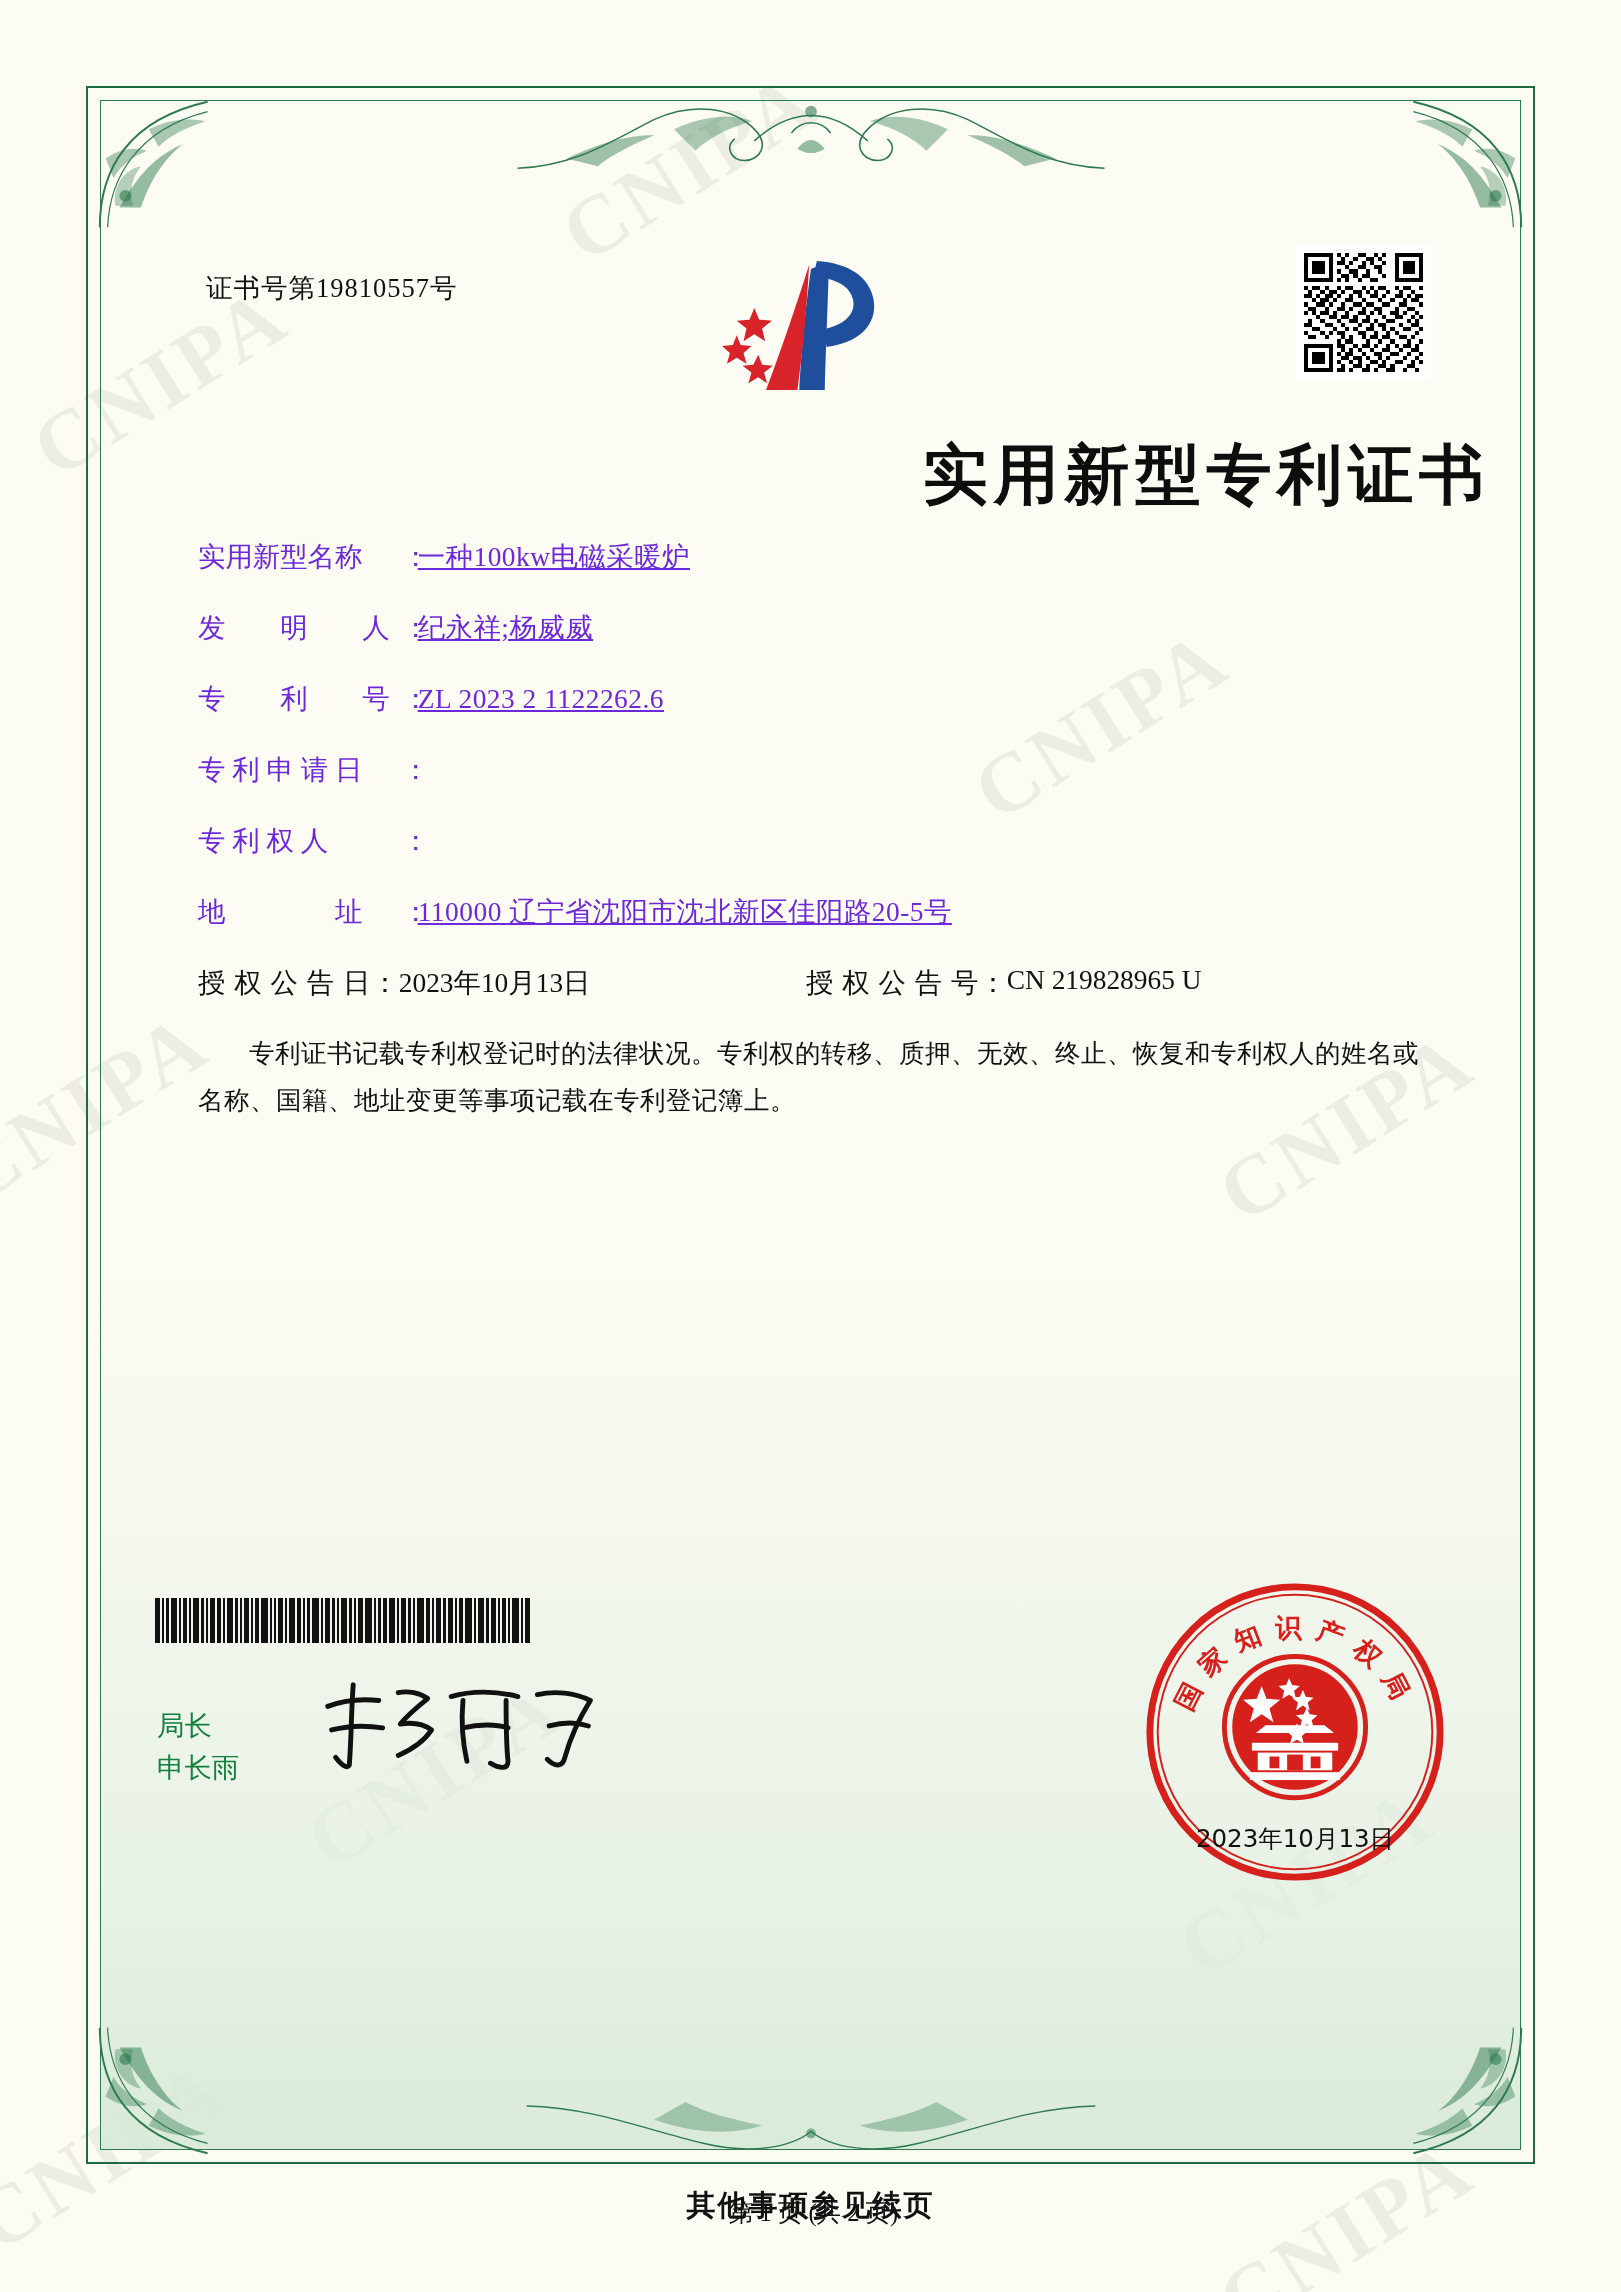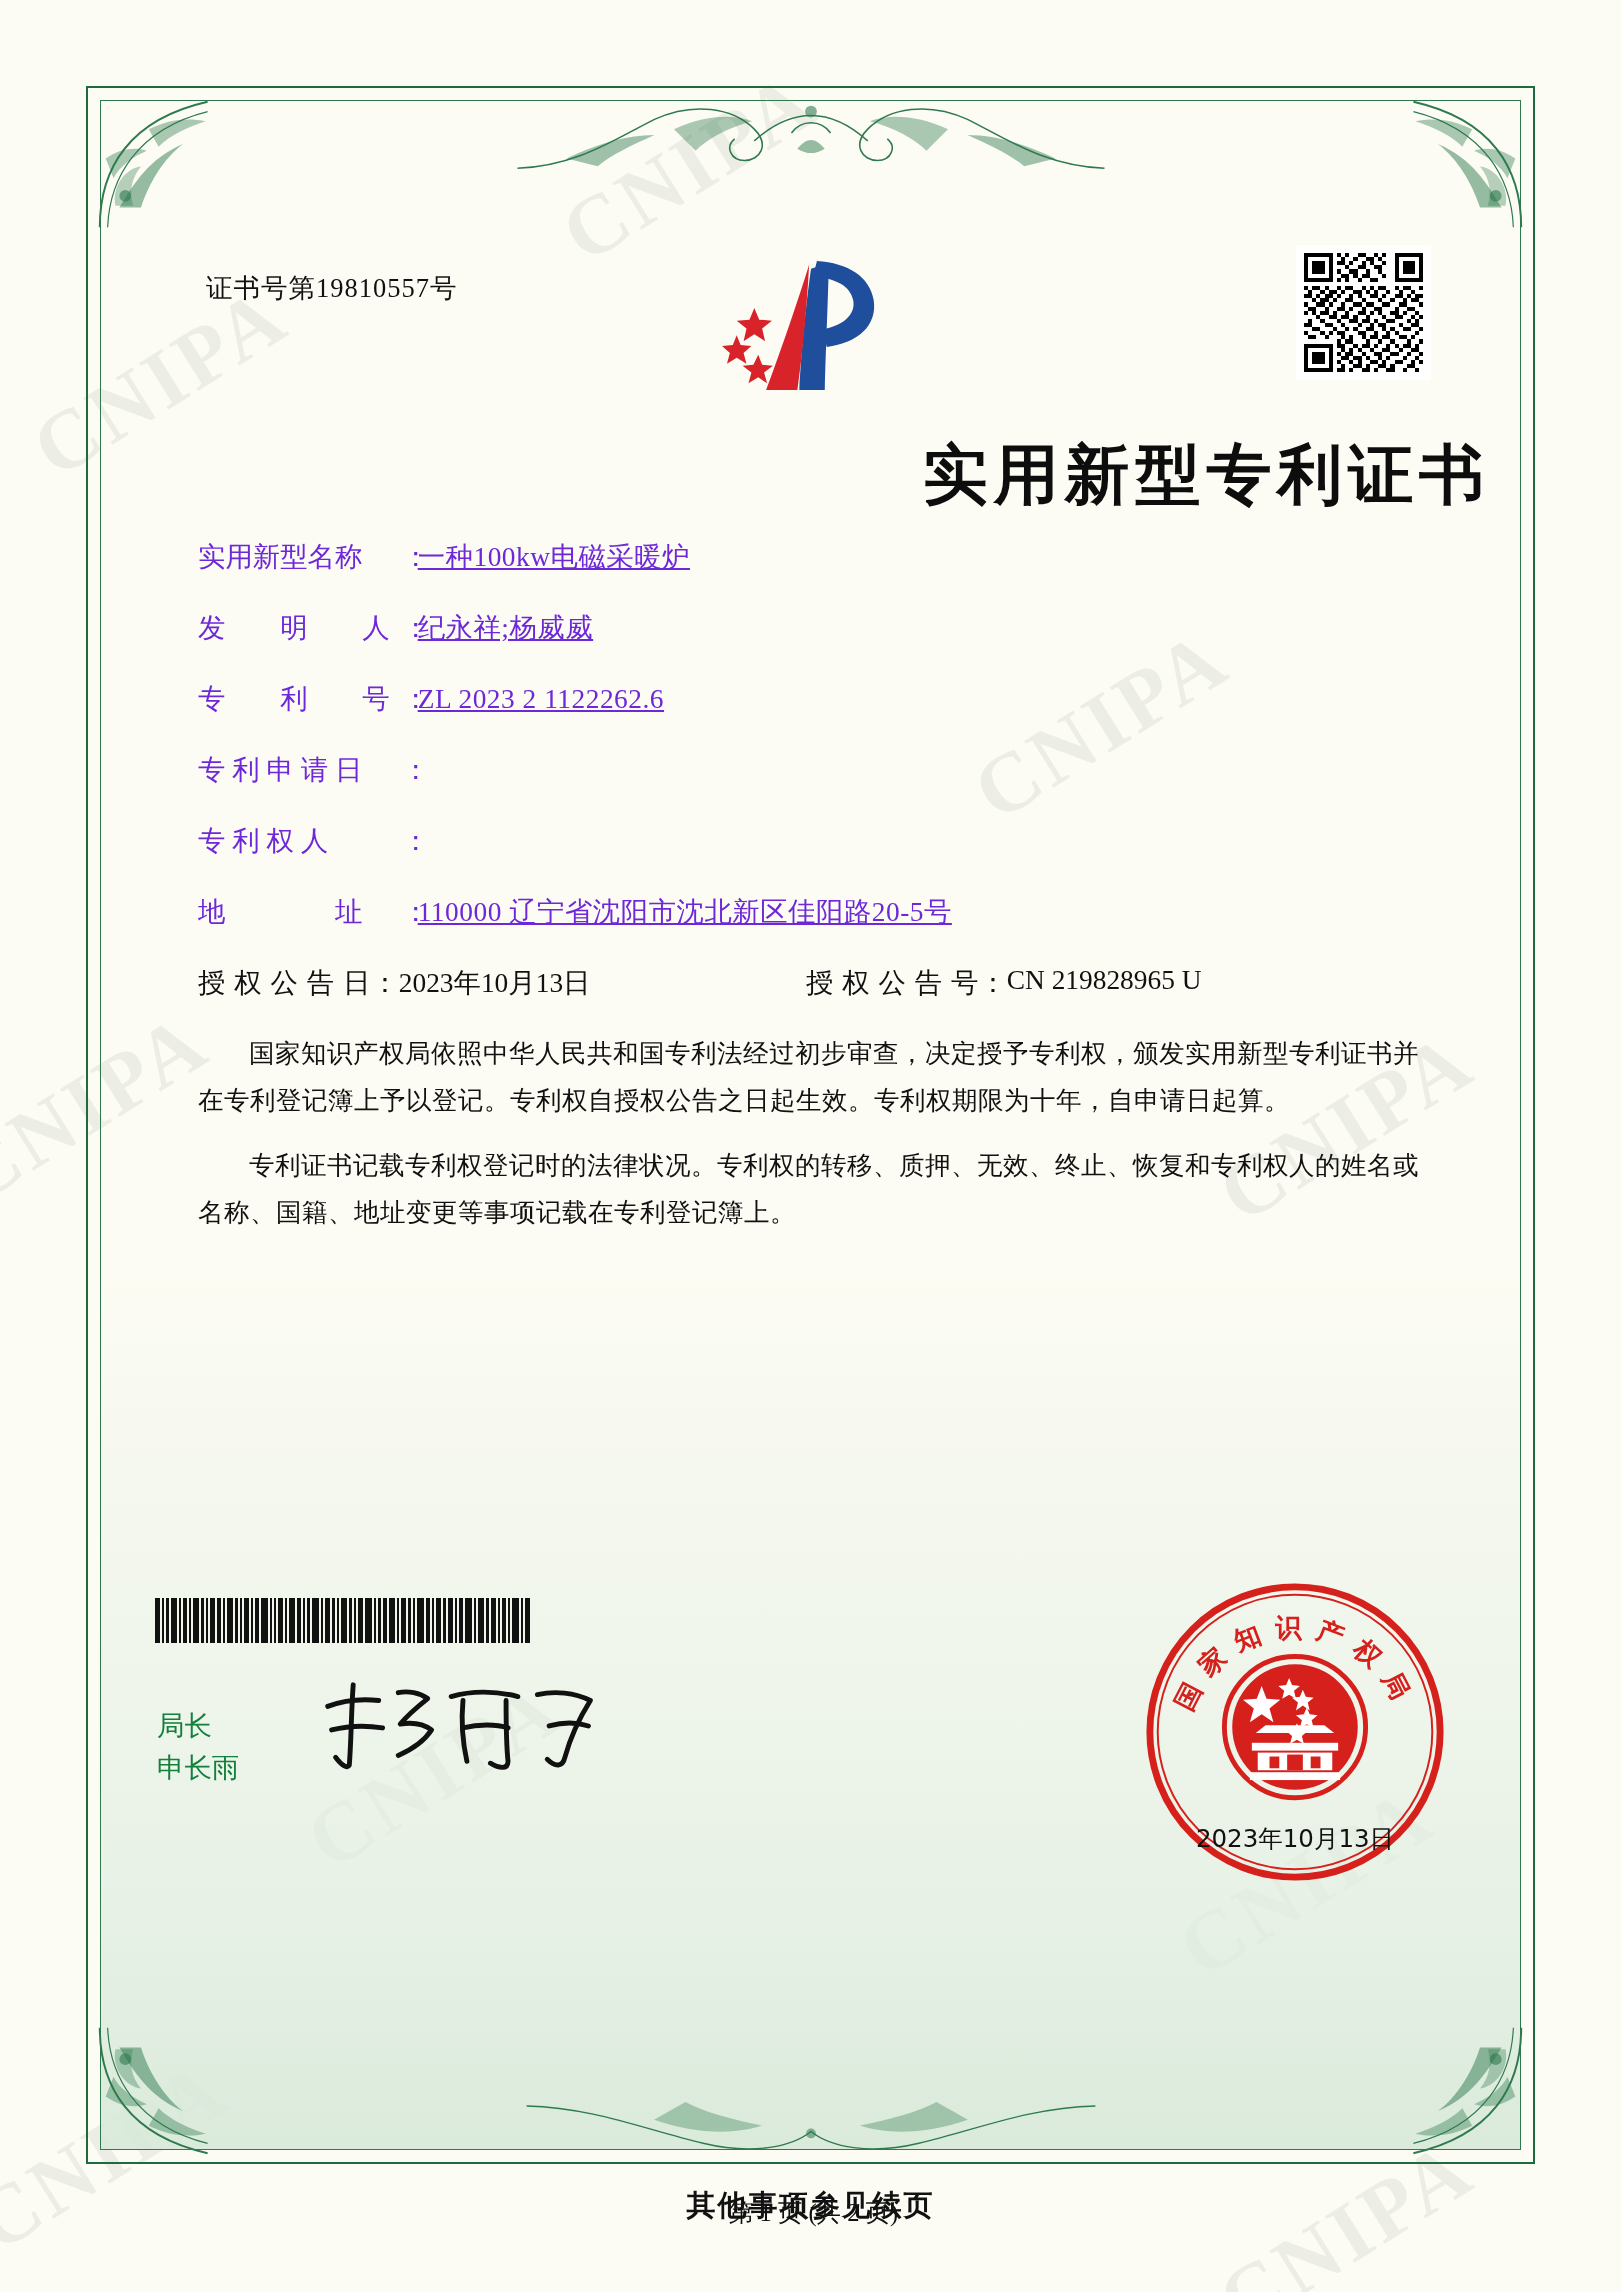--- a/index.html
+++ b/index.html
@@ -653,21 +653,20 @@
         <span>：</span>
         <span>2023年10月13日</span>
       </div>
       <div class="pub-right">
         <span class="pub-label2">授 权 公 告 号</span>
         <span>：</span>
         <span>CN 219828965 U</span>
       </div>
     </div>
 
-    <div class="para">国家知识产权局依照中华人民共和国专利法经过初步审查，决定授予专利权，颁发实用新型专利证书并在专利登记簿上予以登记。专利权自授权公告之日起生效。专利权期限为十年，自申请日起算。</div>
     <div class="para">专利证书记载专利权登记时的法律状况。专利权的转移、质押、无效、终止、恢复和专利权人的姓名或名称、国籍、地址变更等事项记载在专利登记簿上。</div>
   </div>
 
   <div class="page-no">第 1 页 (共 2 页)</div>
 </div>
 
 <div class="barcode">
   <i style="width:4.9px"></i>
     <i style="width:2px"></i>
     <i style="width:2.9px"></i>

